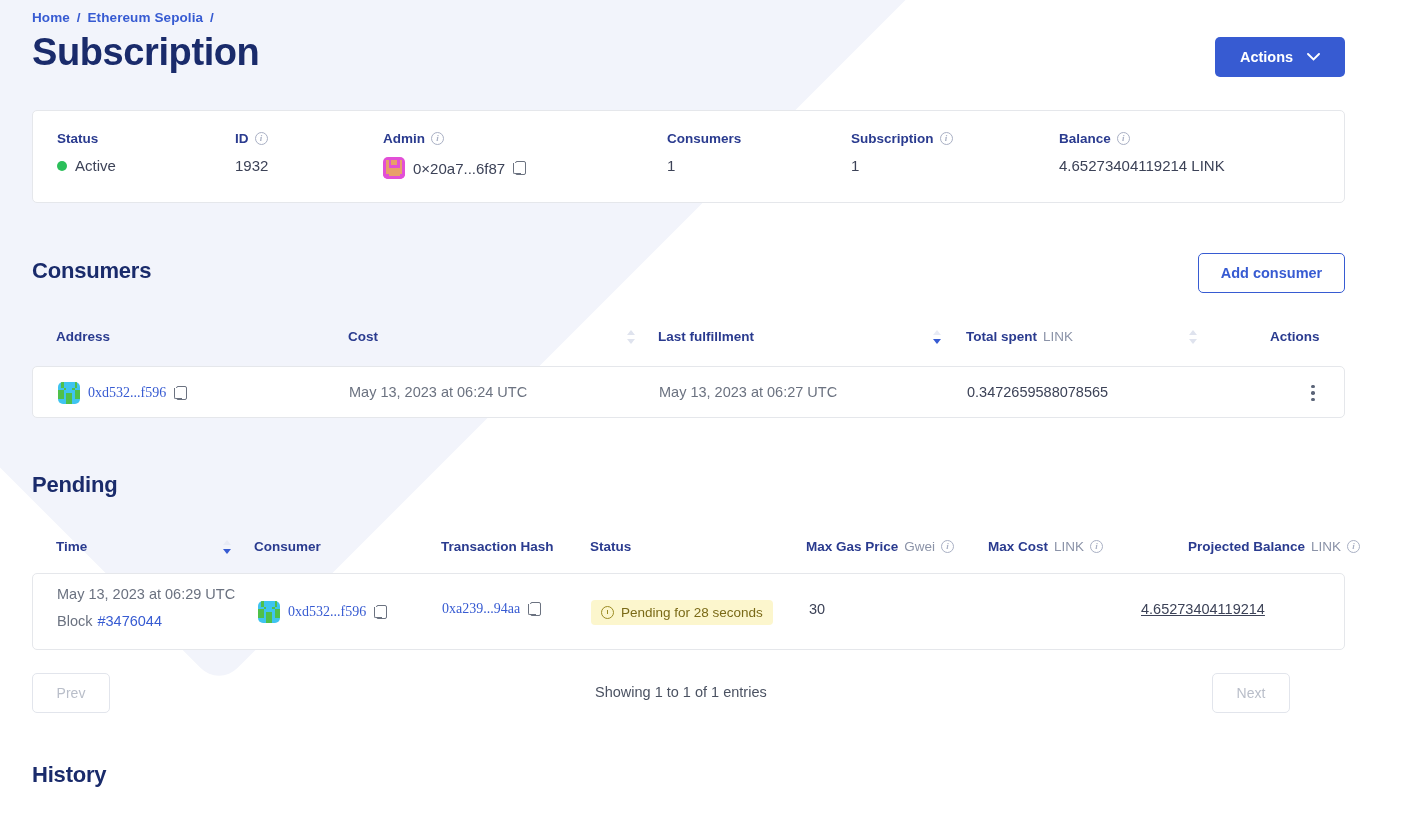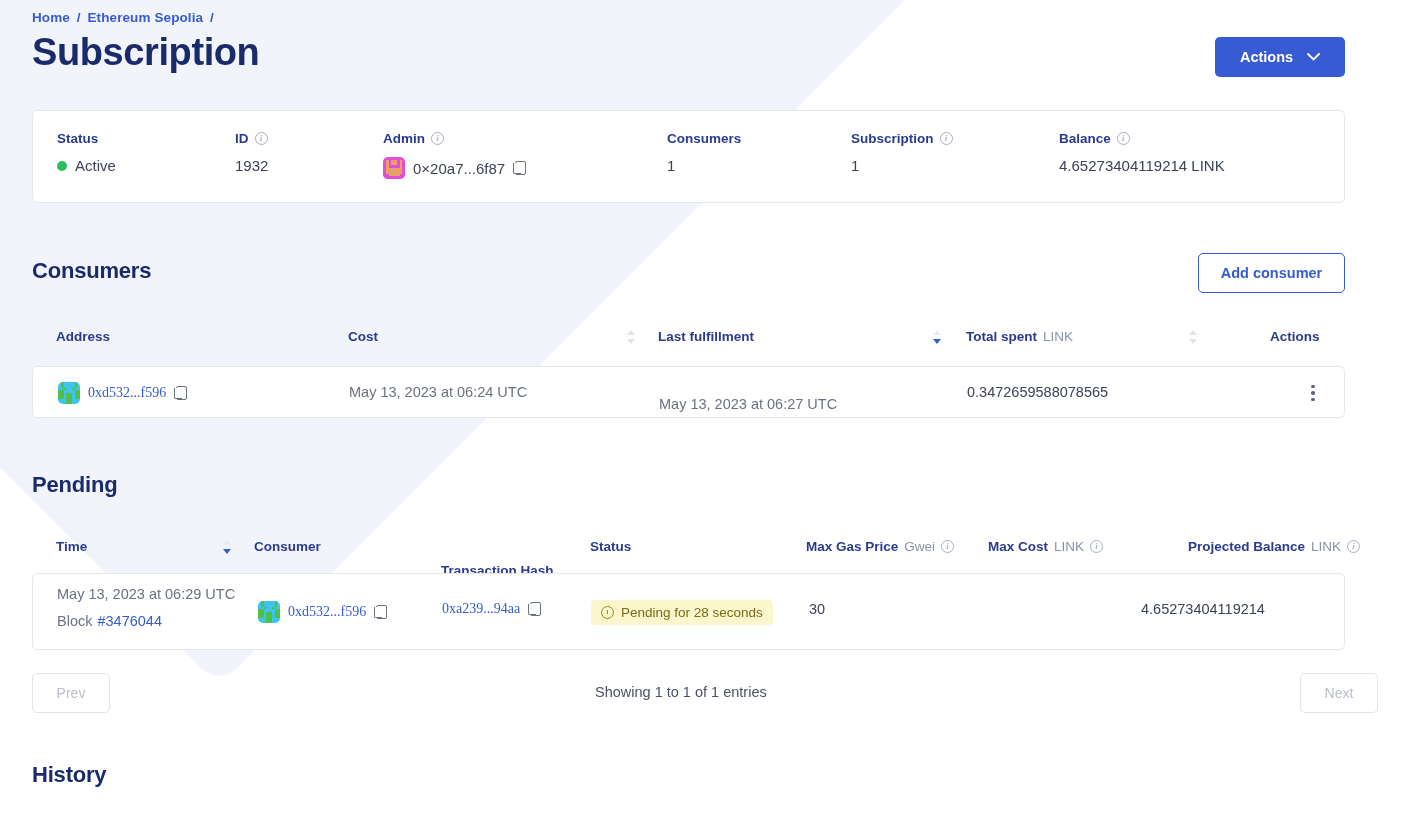--- a/index.html
+++ b/index.html
@@ -332,21 +332,21 @@
             <rect x="0" y="3" width="2" height="3" fill="#4fc04a"></rect>
             <rect x="6" y="3" width="2" height="3" fill="#4fc04a"></rect>
             <rect x="3" y="4" width="2" height="4" fill="#4fc04a"></rect>
             <rect x="2" y="6" width="1" height="2" fill="#3fc4f0"></rect>
             <rect x="5" y="6" width="1" height="2" fill="#3fc4f0"></rect>
           </svg>
           <span class="link mono">0xd532...f596</span>
           <span class="copy-ico"></span>
         </div>
         <div class="cell muted" style="left:316px; top:17px;">May 13, 2023 at 06:24 UTC</div>
-        <div class="cell muted" style="left:626px; top:17px;margin-top:12px;">May 13, 2023 at 06:27 UTC</div>
+        <div class="cell muted" style="left:626px; top:17px;">May 13, 2023 at 06:27 UTC</div>
         <div class="cell" style="left:934px; top:17px;">0.3472659588078565</div>
         <div class="kebab" style="left:1270px; top:16px;">
           <i></i>
             <i></i>
             <i></i>
         </div>
       </div>
     </div>
 
     <div class="sec-title" style="left:32px; top:472px;">Pending</div>
@@ -356,21 +356,21 @@
         <div class="th" style="left:24px; top:11px;">
           <span>Time</span>
         </div>
         <div class="sort active-dn" style="left:191px; top:12px;">
           <span class="up"></span>
             <span class="dn"></span>
         </div>
         <div class="th" style="left:222px; top:11px;">
           <span>Consumer</span>
         </div>
-        <div class="th" style="left:409px; top:11px;margin-top:24px;">
+        <div class="th" style="left:409px; top:11px;">
           <span>Transaction Hash</span>
         </div>
         <div class="th" style="left:558px; top:11px;">
           <span>Status</span>
         </div>
         <div class="th" style="left:774px; top:11px;">
           <span>Max Gas Price</span>
           <span class="unit">Gwei</span>
           <span class="info-i">i</span>
         </div>
@@ -413,24 +413,24 @@
           <span class="copy-ico"></span>
         </div>
         <div class="cell" style="left:558px; top:26px;border-radius:11px;">
           <span class="badge-pending">
             <span class="clock"></span>
             <span>Pending for 28 seconds</span>
           </span>
         </div>
         <div class="cell" style="left:776px; top:27px;">30</div>
         <div class="cell" style="left:958px; top:27px;"></div>
-        <div class="cell" style="left:1108px; top:27px;">4.65273404119214</div>
+        <div class="cell" style="left:1108px; top:27px;text-decoration:underline;">4.65273404119214</div>
       </div>
 
       <button class="pg-btn" style="left:0px; top:145px;">Prev</button>
       <div class="pg-info" style="left:563px; top:156px;">Showing 1 to 1 of 1 entries</div>
-      <button class="pg-btn" style="left:1268px; top:145px;">Next</button>
+      <button class="pg-btn" style="left:1180px; top:145px;">Next</button>
     </div>
 
     <div class="sec-title" style="left:32px; top:762px;">History</div>
 
   </div>
 </div>
 
 </body></html>

